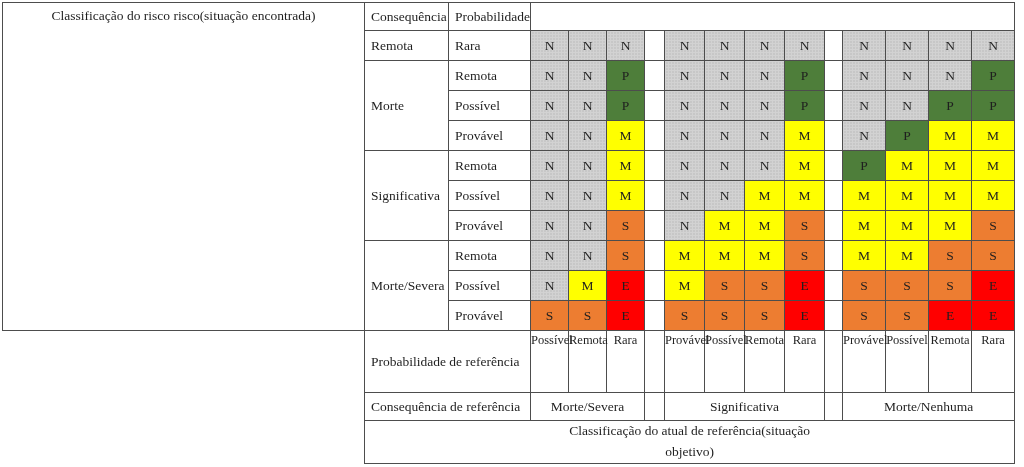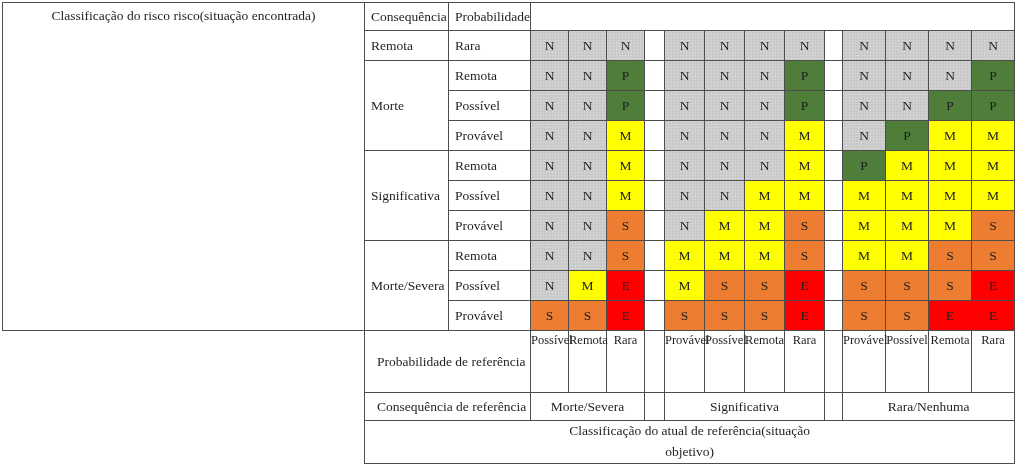--- a/index.html
+++ b/index.html
@@ -53,21 +53,21 @@
   }
   td.ncell {
     background-image: radial-gradient(circle, rgba(130,130,130,0.55) 0.7px, transparent 0.9px);
     background-size: 3px 3px;
   }
   td.gap { background: #ffffff; }
   td.blank { border: none; background: transparent; }
   td.ref-label {
     text-align: left;
     vertical-align: middle;
-    padding-left: 12px;
+    padding-left: 6px;
     white-space: nowrap;
   }
   td.prob-col {
     text-align: center;
     vertical-align: top;
     padding-top: 2px;
     font-size: 12.5px;
     white-space: nowrap;
   }
   td.ref-value {
@@ -298,21 +298,21 @@
           <td class="prob-col">Remota</td>
           <td class="prob-col">Rara</td>
         </tr>
       <tr class="r-consref">
         <td class="blank"></td>
         <td class="ref-label" colspan="2">Consequência de referência</td>
         <td class="ref-value" colspan="3">Morte/Severa</td>
         <td class="gap"></td>
         <td class="ref-value" colspan="4">Significativa</td>
         <td class="gap"></td>
-        <td class="ref-value" colspan="4">Rara/Nenhuma</td>
+        <td class="ref-value" colspan="4">Morte/Nenhuma</td>
       </tr>
       <tr class="r-footer">
         <td class="blank"></td>
         <td class="footer" colspan="15">
           <div>Classificação do atual de referência(situação</div>
           <div>objetivo)</div>
         </td>
       </tr>
     </tbody>
   </table>

